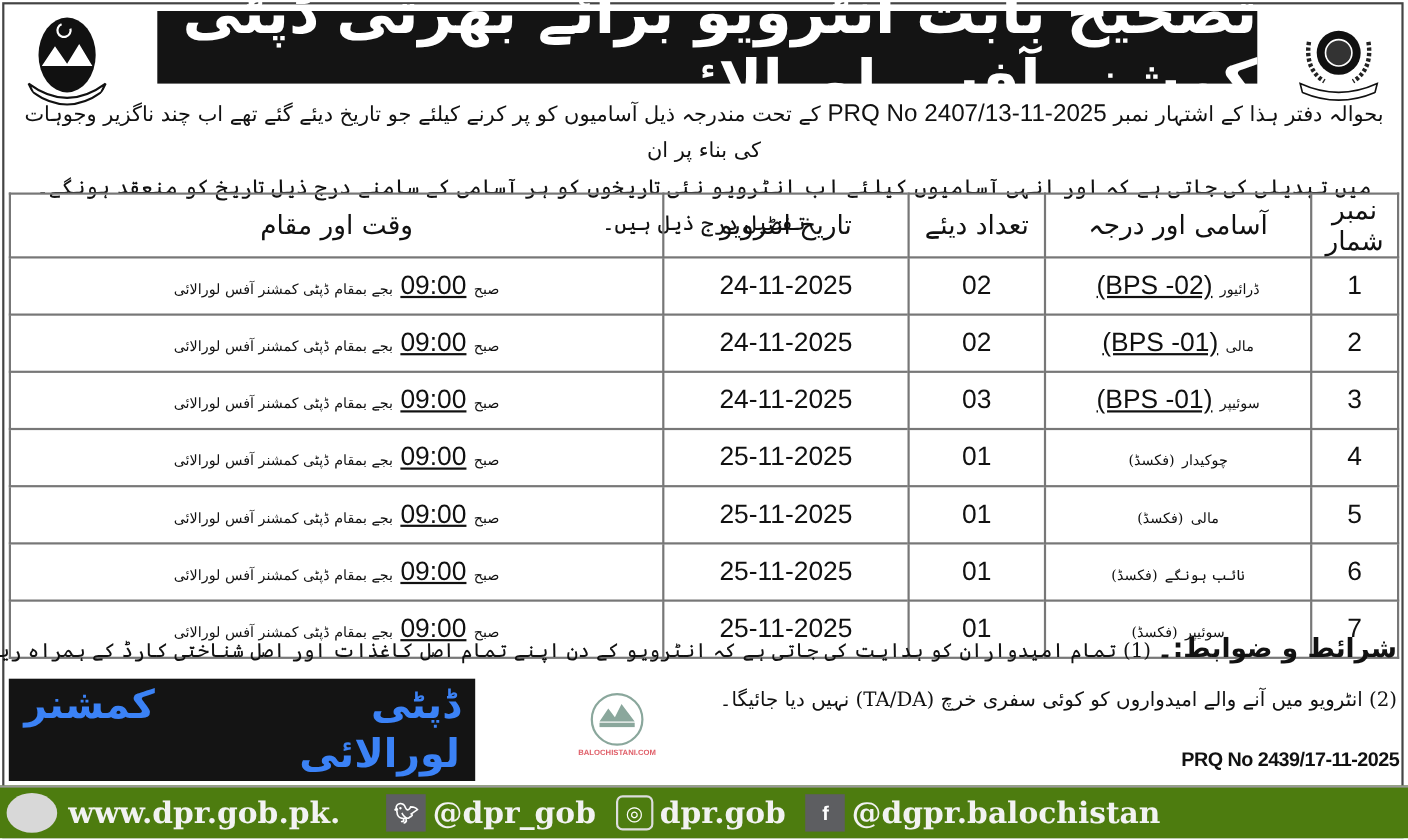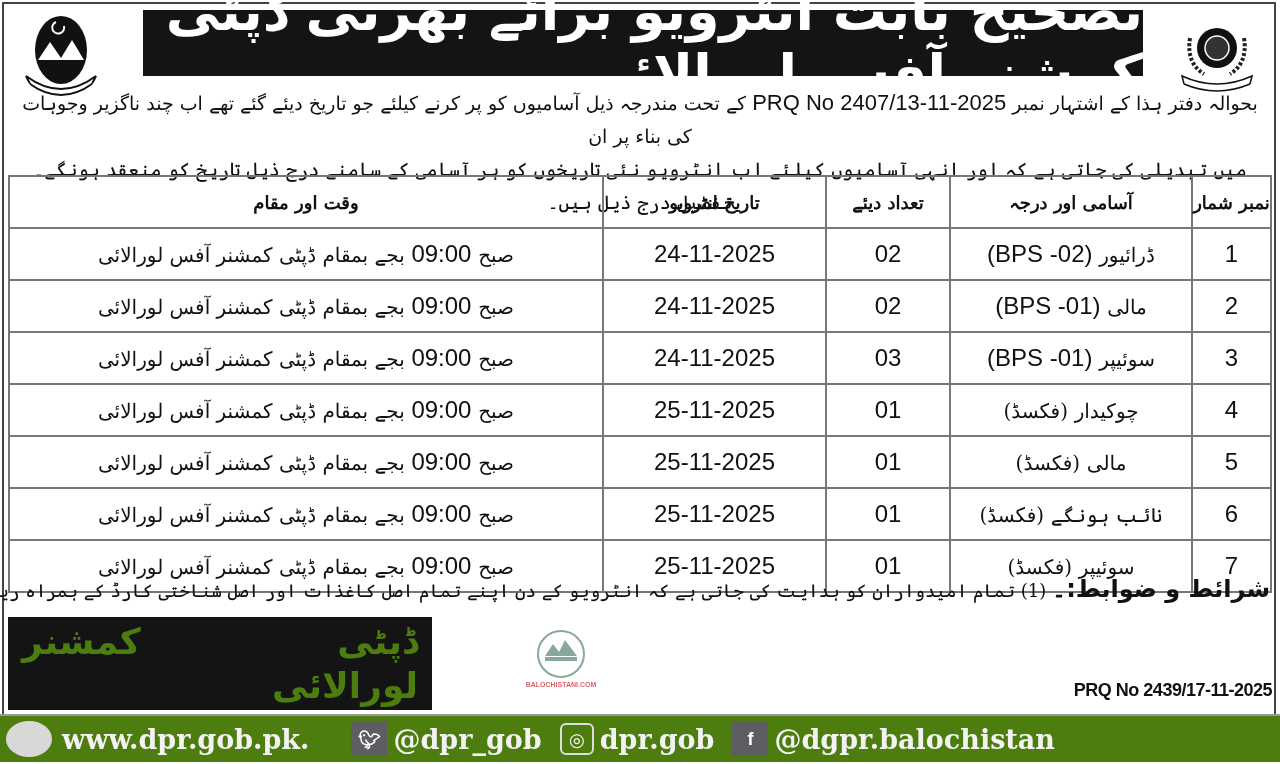--- a/index.html
+++ b/index.html
@@ -10,30 +10,30 @@
   .logo-left { left:18px; top:12px; width:86px; height:86px; }
   .logo-right { left:1172px; top:18px; width:90px; height:80px; }
   .title-box { position:absolute; left:143px; top:10px; width:1000px; height:66px; background:#141414;
                color:#fff; display:flex; align-items:center; justify-content:center; direction:rtl;
                font-size:54px; font-weight:bold; font-family:"DejaVu Sans", sans-serif; }
   .intro { position:absolute; left:12px; right:12px; top:86px; direction:rtl; text-align:center;
            font-size:19px; line-height:33px; font-family:"DejaVu Serif", serif; }
   .intro .latin { font-family:"Liberation Sans", sans-serif; font-size:22px; direction:ltr; unicode-bidi:embed; }
   table.t { position:absolute; left:8px; top:175px; width:1264px; border-collapse:collapse; direction:rtl; }
   table.t td, table.t th { border:2px solid #777; text-align:center; padding:0; height:50px; }
-  table.t th { height:50px; font-weight:bold; font-size:18px; font-family:"DejaVu Serif", serif; }
+  table.t th { height:50px; font-weight:normal; font-size:24px; font-family:"DejaVu Serif", serif; }
   table.t td { font-size:24px; font-family:"Liberation Sans", sans-serif; }
   .c-sr { width:77px; } .c-post { width:240px; } .c-qty { width:122px; } .c-date { width:221px; } .c-time { width:auto; }
-  .urdu { font-family:"DejaVu Serif", serif; font-size:20px; }
-  .ltr { direction:ltr; unicode-bidi:embed; font-family:"Liberation Sans", sans-serif; font-size:24px; }
+  .urdu { font-family:"DejaVu Serif", serif; font-size:13px; }
+  .ltr { direction:ltr; unicode-bidi:embed; font-family:"Liberation Sans", sans-serif; font-size:24px;text-decoration:underline; }
   .terms { position:absolute; left:12px; right:10px; top:574px; direction:rtl; text-align:right; font-size:18px;
            line-height:30px; font-family:"DejaVu Serif", serif; }
   .terms .head { font-weight:bold; font-size:24px; font-family:"DejaVu Sans", sans-serif; }
   .terms .line2 { position:absolute; right:0; top:48px; white-space:nowrap; }
-  .sig-box { position:absolute; left:8px; top:617px; width:424px; height:93px; background:#141414; color:#4d7c0f;
+  .sig-box { position:absolute; left:8px; top:617px; width:424px; height:93px; background:#141414; color:#3b82f6;
              direction:rtl; font-weight:bold; font-size:36px; display:flex; flex-direction:column; justify-content:center;
              align-items:stretch; padding:0 14px; box-sizing:border-box; line-height:44px; }
   .sig-box span { display:block; text-align:justify; text-align-last:justify; letter-spacing:12px; }
   .watermark { position:absolute; left:516px; top:630px; width:90px; height:62px; text-align:center; }
   .wm-circle { width:44px; height:44px; margin:0 auto; border:2px solid #8aa79c; border-radius:50%; position:relative; }
   .wm-text { color:#e0606a; font-size:7px; font-weight:bold; font-family:"Liberation Sans", sans-serif; margin-top:3px; }
   .prq-bottom { position:absolute; right:8px; top:680px; font-family:"Liberation Sans", sans-serif; font-weight:bold;
                 font-size:18px; letter-spacing:-0.5px; }
   .footer { position:absolute; left:0; top:714px; width:1280px; height:46px; background:#4d7c0f; display:flex;
             align-items:center; color:#f2f2f2; font-family:"DejaVu Serif", serif; font-weight:bold; font-size:27px;
@@ -134,20 +134,21 @@
         <td><span class="urdu">صبح</span> <span class="ltr">09:00</span> <span class="urdu">بجے بمقام ڈپٹی کمشنر آفس لورالائی</span></td>
       </tr>
     </tbody>
 </table>
 
 <div class="terms">
   <div style="white-space:nowrap;">
     <span class="head">شرائط و ضوابط:۔</span>
     <span>(1) تمام امیدواران کو ہدایت کی جاتی ہے کہ انٹرویو کے دن اپنے تمام اصل کاغذات اور اصل شناختی کارڈ کے ہمراہ ریکروٹمنٹ کمیٹی کے روبرو پیش ہوں</span>
   </div>
+  <div class="line2">(2) انٹرویو میں آنے والے امیدواروں کو کوئی سفری خرچ (TA/DA) نہیں دیا جائیگا۔</div>
 </div>
 
 <div class="sig-box">
   <span>ڈپٹی کمشنر</span>
   <span>لورالائی</span>
 </div>
 
 <div class="watermark">
   <div class="wm-circle">
     <svg width="44" height="44" viewBox="0 0 44 44">

